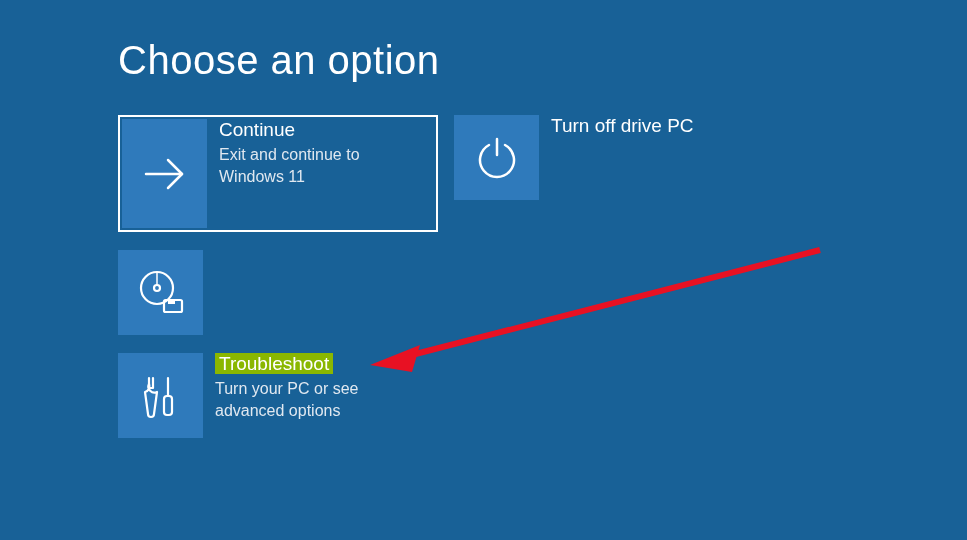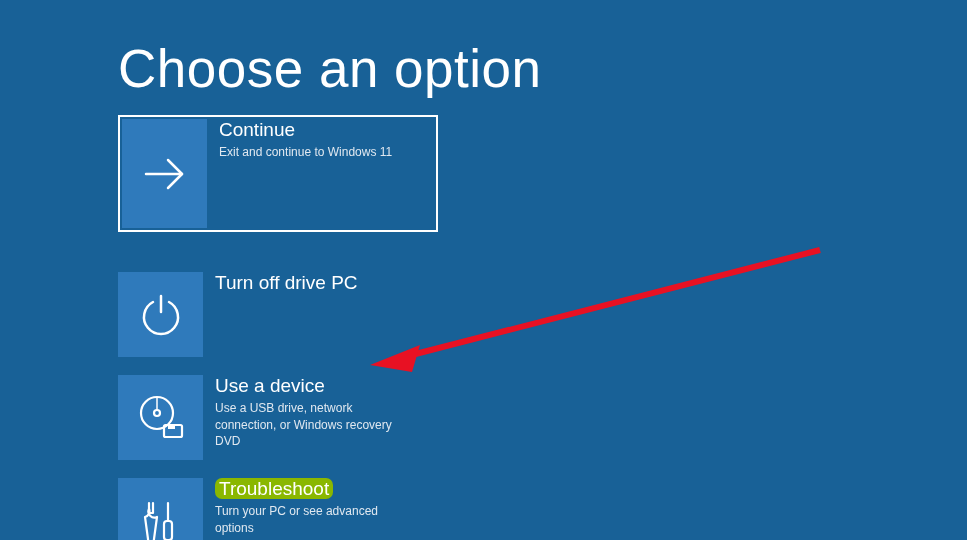--- a/index.html
+++ b/index.html
@@ -10,37 +10,36 @@
     body {
       width: 967px;
       height: 540px;
       background: #186197;
       font-family: 'Segoe UI Light', 'Segoe UI', Arial, sans-serif;
       color: #ffffff;
       overflow: hidden;
       position: relative;
     }
     .page-title {
-      font-size: 53px;
+      font-size: 40px;
       font-weight: 300;
       position: absolute;
       top: 38px;
       left: 118px;
       letter-spacing: 0.5px;
     }
     .tile-grid {
       position: absolute;
       top: 115px;
       left: 118px;
     }
     .tile-row {
       display: flex;
-      gap: 40px;
+      gap: 16px;
       margin-bottom: 18px;
-      flex-direction: column;
     }
     .tile {
       display: flex;
       align-items: flex-start;
       cursor: pointer;
       width: 315px;
     }
     .tile.selected {
       border: 2px solid #ffffff;
       padding: 2px;
@@ -63,31 +62,30 @@
       padding-left: 12px;
       padding-top: 0px;
     }
     .tile-title {
       font-size: 19px;
       font-weight: 300;
       line-height: 1.2;
       margin-bottom: 2px;
     }
     .tile-desc {
-      font-size: 12px;
+      font-size: 16px;
       font-weight: 300;
       color: #e0e8f0;
       line-height: 1.4;
       max-width: 200px;
     }
     .highlight {
       background: #8ab700;
       color: #ffffff;
       padding: 0 4px;
-      border-radius: 7px;
     }
     svg {
       display: block;
     }
     .arrow-annotation {
       position: absolute;
       pointer-events: none;
     }
   </style>
 </head>
@@ -136,24 +134,20 @@
         <svg width="54" height="54" viewBox="0 0 54 54">
           <g stroke="#ffffff" stroke-width="2.2" fill="none">
             <circle cx="23" cy="22" r="16"></circle>
             <circle cx="23" cy="22" r="3"></circle>
             <line x1="23" y1="6" x2="23" y2="19" stroke-width="1.5"></line>
             <rect x="30" y="34" width="18" height="12" rx="1.5"></rect>
             <rect x="34" y="34" width="7" height="4" fill="#ffffff" stroke="none"></rect>
           </g>
         </svg>
       </div>
-      <div class="tile-content">
-        <div class="tile-title">Use a device</div>
-        <div class="tile-desc">Use a USB drive, network connection, or Windows recovery DVD</div>
-      </div>
     </div>
   </div>
 
   <div class="tile-row" style="margin-top: 10px;">
 
     <div class="tile">
       <div class="tile-icon">
         <svg width="52" height="52" viewBox="0 0 52 52">
           <g stroke="#ffffff" stroke-width="2.2" fill="none" stroke-linecap="round" stroke-linejoin="round">
 

